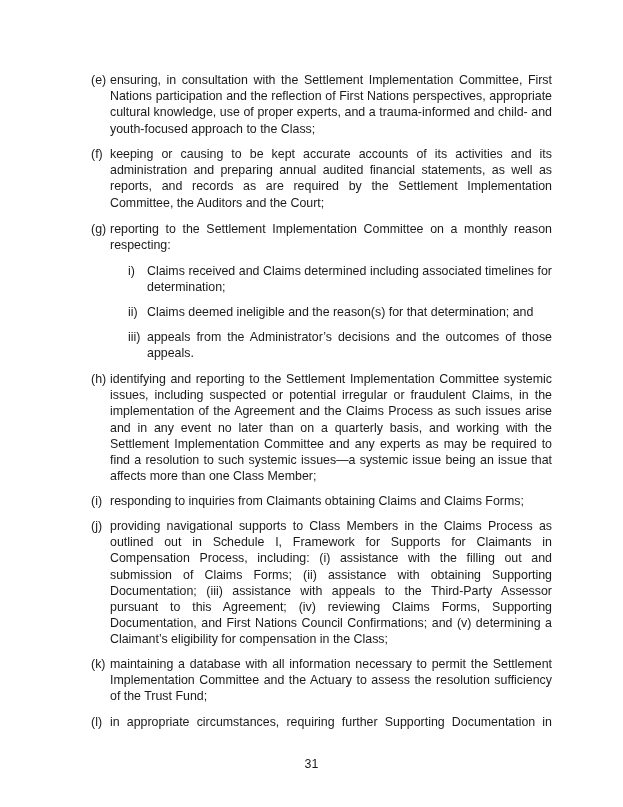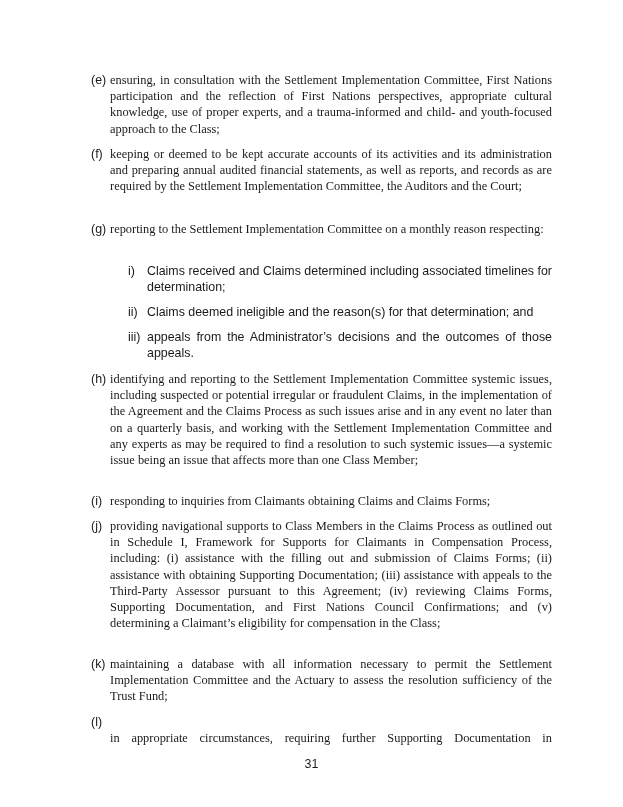--- a/index.html
+++ b/index.html
@@ -5,39 +5,39 @@
   html, body { margin: 0; padding: 0; background: #ffffff; }
   body {
     width: 623px; height: 807px; position: relative; overflow: hidden;
     font-family: "Liberation Sans", sans-serif;
     color: #1a1a1a;
     font-size: 12.4px;
   }
   .page { position: absolute; left: 0; top: 0; width: 623px; height: 807px; }
   .item { position: absolute; left: 91px; width: 461px; line-height: 16.2px; }
   .item .label { position: absolute; left: 0; top: 0; }
-  .item .text { margin-left: 19px; text-align: justify; font-family: Liberation Serif, serif; }
+  .item .text { margin-left: 19px; text-align: justify; }
   .sub { position: absolute; left: 128px; width: 424px; line-height: 16.2px; }
   .sub .label { position: absolute; left: 0; top: 0; }
   .sub .text { margin-left: 19px; text-align: justify; }
   .pagenum { position: absolute; top: 756px; left: 0; width: 623px; text-align: center; line-height: 16px; }
 </style>
 </head>
 <body>
 
 <div class="page">
 
   <div class="item" style="top:72px;">
     <span class="label">(e)</span>
     <div class="text">ensuring, in consultation with the Settlement Implementation Committee, First Nations participation and the reflection of First Nations perspectives, appropriate cultural knowledge, use of proper experts, and a trauma-informed and child- and youth-focused approach to the Class;</div>
   </div>
 
   <div class="item" style="top:146px;">
     <span class="label">(f)</span>
-    <div class="text">keeping or deemed to be kept accurate accounts of its activities and its administration and preparing annual audited financial statements, as well as reports, and records as are required by the Settlement Implementation Committee, the Auditors and the Court;</div>
+    <div class="text">keeping or causing to be kept accurate accounts of its activities and its administration and preparing annual audited financial statements, as well as reports, and records as are required by the Settlement Implementation Committee, the Auditors and the Court;</div>
   </div>
 
   <div class="item" style="top:221px;">
     <span class="label">(g)</span>
     <div class="text">reporting to the Settlement Implementation Committee on a monthly reason respecting:</div>
   </div>
 
   <div class="sub" style="top:263px;">
     <span class="label">i)</span>
     <div class="text">Claims received and Claims determined including associated timelines for determination;</div>
@@ -68,17 +68,17 @@
     <div class="text">providing navigational supports to Class Members in the Claims Process as outlined out in Schedule I, Framework for Supports for Claimants in Compensation Process, including: (i) assistance with the filling out and submission of Claims Forms; (ii) assistance with obtaining Supporting Documentation; (iii) assistance with appeals to the Third-Party Assessor pursuant to this Agreement; (iv) reviewing Claims Forms, Supporting Documentation, and First Nations Council Confirmations; and (v) determining a Claimant’s eligibility for compensation in the Class;</div>
   </div>
 
   <div class="item" style="top:656px;">
     <span class="label">(k)</span>
     <div class="text">maintaining a database with all information necessary to permit the Settlement Implementation Committee and the Actuary to assess the resolution sufficiency of the Trust Fund;</div>
   </div>
 
   <div class="item" style="top:714px;">
     <span class="label">(l)</span>
-    <div class="text" style="text-align-last: justify; margin-top: 16px;">in appropriate circumstances, requiring further Supporting Documentation in</div>
+    <div class="text" style="text-align-last: justify;">in appropriate circumstances, requiring further Supporting Documentation in</div>
   </div>
 
   <div class="pagenum">31</div>
 </div>
 
 </body></html>

